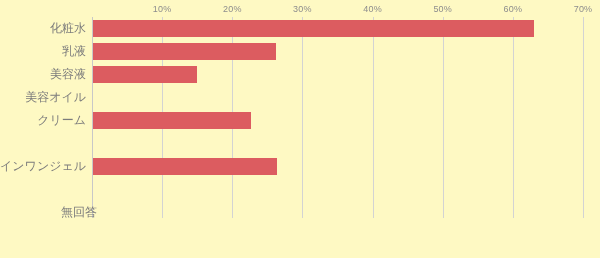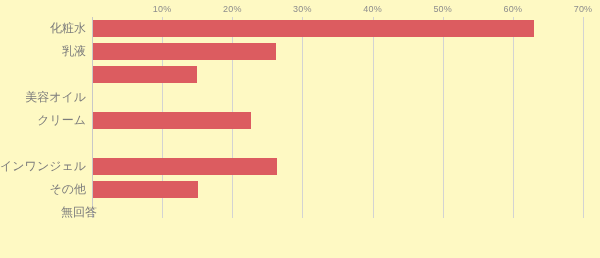--- a/index.html
+++ b/index.html
@@ -132,36 +132,33 @@
   <div class="rows">
       <div class="row" style="top: 0px;">
         <div class="row-label" style="color: rgb(124, 124, 124);">化粧水</div>
         <div class="bar" style="width: 441.199px; background: rgb(220, 92, 96);"></div>
       </div>
       <div class="row" style="top: 23px;">
         <div class="row-label" style="color: rgb(124, 124, 124);">乳液</div>
         <div class="bar" style="width: 183.073px; background: rgb(220, 92, 96);"></div>
       </div>
       <div class="row" style="top: 46px;">
+        <div class="row-label" style="color: rgb(124, 124, 124);">美容液</div>
         <div class="bar" style="width: 103.811px; background: rgb(220, 92, 96);"></div>
       </div>
       <div class="row" style="top: 69px;">
         <div class="row-label" style="color: rgb(124, 124, 124);">美容オイル</div>
       </div>
       <div class="row" style="top: 92px;">
         <div class="row-label" style="color: rgb(124, 124, 124);">クリーム</div>
         <div class="bar" style="width: 157.821px; background: rgb(220, 92, 96);"></div>
       </div>
       <div class="row" style="top: 138px;">
         <div class="row-label" style="color: rgb(124, 124, 124);">オールインワンジェル</div>
         <div class="bar" style="width: 183.774px; background: rgb(220, 92, 96);"></div>
       </div>
-      <div class="row" style="top: 161px;">
-        <div class="row-label" style="color: rgb(124, 124, 124);">その他</div>
-        <div class="bar" style="width: 105.214px; background: rgb(220, 92, 96);"></div>
-      </div>
       <div class="row" style="top: 184px; padding-left: 11px;">
         <div class="row-label" style="color: rgb(124, 124, 124);">無回答</div>
       </div>
     </div>
 
   <div class="axis-baseline"></div>
 </div>
 
 </body></html>

